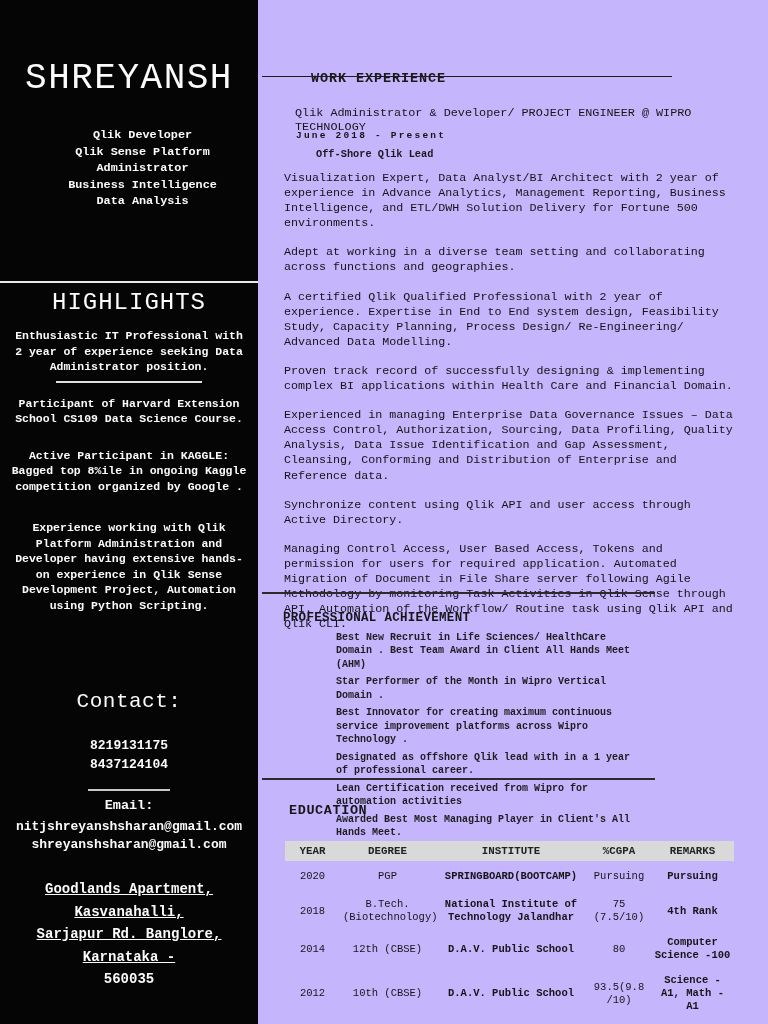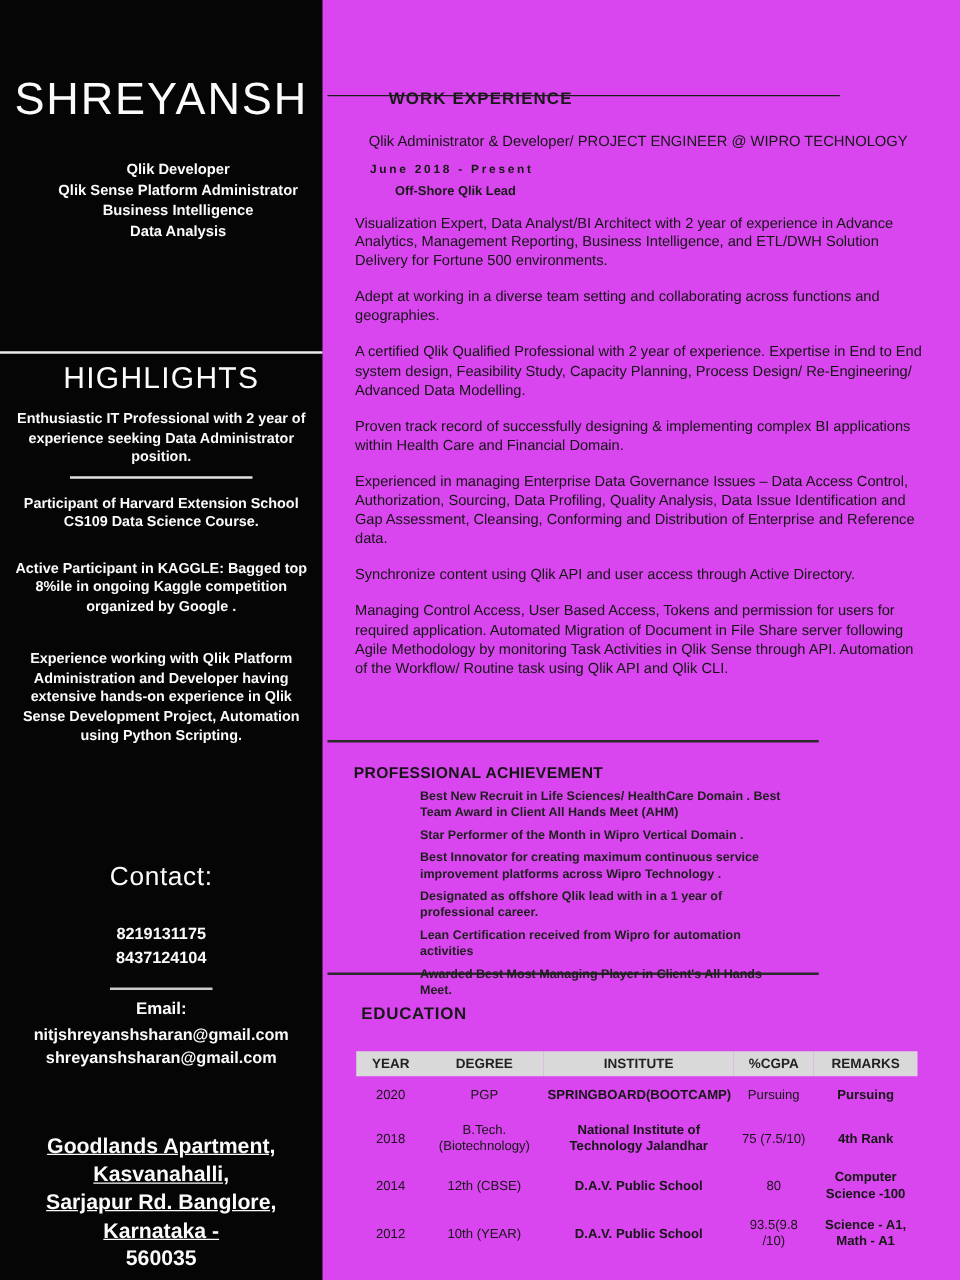--- a/index.html
+++ b/index.html
@@ -1,21 +1,21 @@
 <!DOCTYPE html>
 <html><head>
 <meta charset="utf-8">
 <style>
   html,body{margin:0;padding:0;}
   body{
     width:768px;height:1024px;background:#ffffff;
     font-family:"Liberation Sans", sans-serif;color:#1b1b1b;
     -webkit-font-smoothing:antialiased;
   }
-  .page{position:relative;width:768px;height:1024px;overflow:hidden;background:#d946ef;}
+  .page{position:relative;width:768px;height:1024px;overflow:hidden;background:#c4b5fd;font-family:Liberation Mono, monospace;}
 
   
   .sidebar{
     position:absolute;left:0;top:0;width:258px;height:1024px;
     background:#050505;color:#fbfbfb;text-align:center;
   }
   .sb-name{position:absolute;top:58px;left:0;right:0;font-size:36px;font-weight:400;letter-spacing:1.5px;}
   .sb-roles{position:absolute;top:127px;left:0;right:0;font-size:11.8px;font-weight:700;line-height:16.5px;padding-left:27px;}
   .sb-divider{position:absolute;top:281px;left:0;width:258px;border-top:2px solid #e9e9e9;}
   .sb-highlights-title{position:absolute;top:289px;left:0;right:0;font-size:24px;font-weight:400;letter-spacing:1px;}
@@ -23,21 +23,21 @@
   .sb-highlights p{margin:0;}
   .sb-underline{width:146px;border-top:2px solid #e0e0e0;margin:6px auto 13px auto;}
   .hl-2{margin-bottom:21px !important;}
   .hl-3{margin-bottom:26px !important;}
   .sb-contact{position:absolute;top:690px;left:0;right:0;}
   .sb-contact-title{font-size:21px;font-weight:400;letter-spacing:0.5px;}
   .sb-phones{margin-top:23px;font-size:13px;font-weight:700;line-height:19px;}
   .sb-contact-divider{width:82px;border-top:2.5px solid #c9c9c9;margin:15px auto 7px auto;}
   .sb-email-label{font-size:13.5px;font-weight:700;margin-bottom:5px;}
   .sb-emails{font-size:13px;font-weight:700;line-height:18px;}
-  .sb-address{position:absolute;top:906px;left:6px;right:6px;font-size:17px;font-weight:700;line-height:22.5px;}
+  .sb-address{position:absolute;top:878px;left:6px;right:6px;font-size:14px;font-weight:700;line-height:22.5px;}
   .sb-address .u{text-decoration:underline;}
 
   
   .we-title{position:absolute;left:293px;top:53px;margin:18px;font-size:13.5px;font-weight:700;letter-spacing:0.9px;color:#191919;}
   .we-underline{position:absolute;left:262px;top:76px;width:410px;border-top:1.6px solid #1c1c1c;}
   .we-jobtitle{position:absolute;left:295px;top:106px;width:445px;font-size:11.8px;font-weight:400;color:#161616;}
   .we-dates{position:absolute;left:296px;top:130px;font-size:9.5px;font-weight:700;letter-spacing:2.2px;color:#161616;}
   .we-role{position:absolute;left:316px;top:148px;font-size:10.3px;font-weight:700;color:#1a1a1a;}
   .we-body{position:absolute;left:284px;top:171px;width:455px;font-size:11.7px;line-height:15.1px;color:#141414;}
   .we-body p{margin:0 0 14px 0;}
@@ -180,21 +180,21 @@
         </tr>
         <tr>
           <td>2014</td>
           <td>12th (CBSE)</td>
           <td class="b">D.A.V. Public School</td>
           <td>80</td>
           <td class="b">Computer Science -100</td>
         </tr>
         <tr>
           <td>2012</td>
-          <td>10th (YEAR)</td>
+          <td>10th (CBSE)</td>
           <td class="b">D.A.V. Public School</td>
           <td>93.5(9.8 /10)</td>
           <td class="b">Science - A1, Math - A1</td>
         </tr>
       </tbody>
     </table>
 
   </main>
 </div>
 

